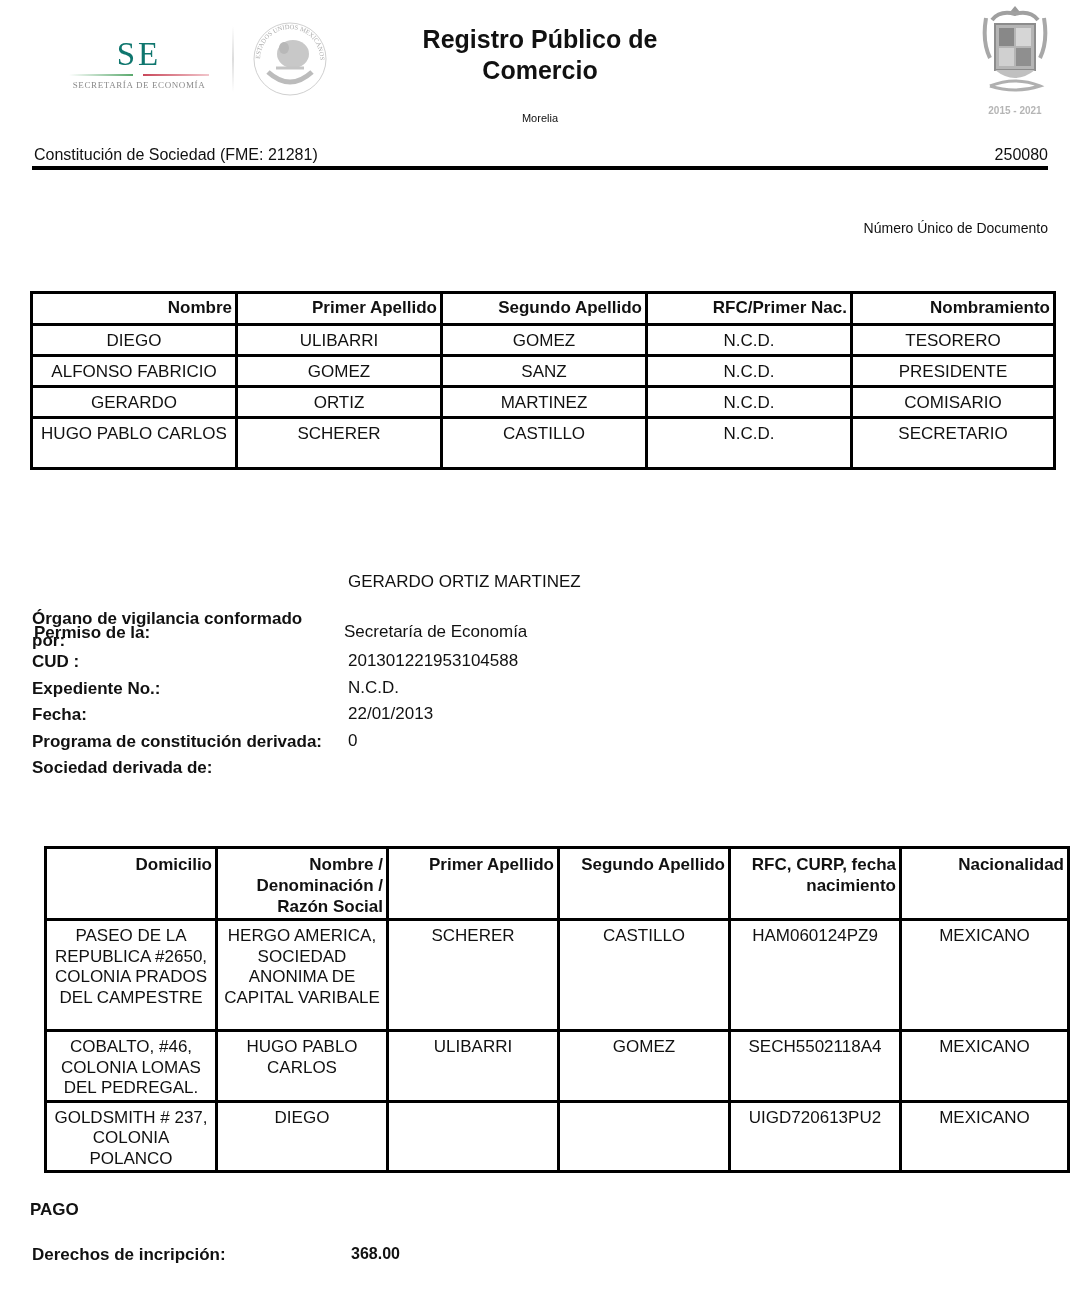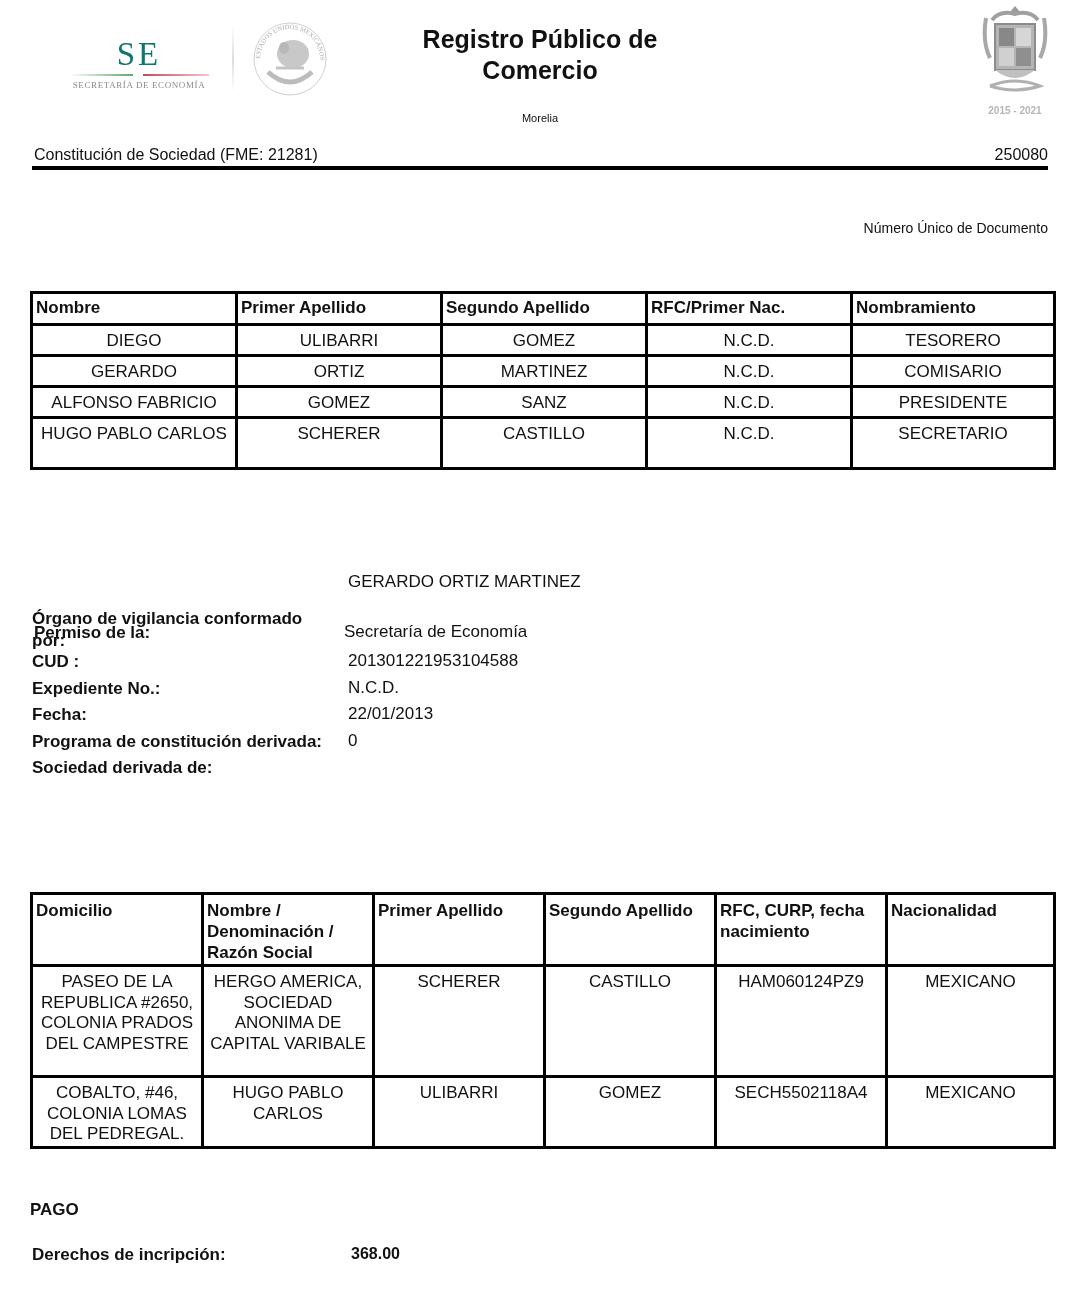--- a/index.html
+++ b/index.html
@@ -23,28 +23,28 @@
   .city { left: 380px; top: 112px; width: 320px; text-align: center; font-size: 11px; }
 
   .doc-type { left: 34px; top: 146px; font-size: 16px; }
   .doc-num { right: 24px; top: 146px; font-size: 16px; }
   .rule { left: 32px; top: 166px; width: 1016px; height: 4px; background: #000; }
   .doc-num-label { right: 24px; top: 176px; font-size: 14px; margin-top: 44px; }
 
   
   table.grid { position: absolute; border-collapse: collapse; border: 3px solid #000; table-layout: fixed; }
   table.grid th, table.grid td { border: 3px solid #000; padding: 1px 3px; font-size: 17px; vertical-align: top; text-align: center; line-height: 20px; overflow: hidden; }
-  table.grid th { font-weight: bold; text-align: left; }
+  table.grid th { font-weight: bold; text-align: right; }
 
   #t1 { left: 30px; top: 291px; width: 1023px; }
   #t1 th { height: 24px; padding-top: 4px; }
   #t1 td { height: 22px; padding-top: 5px; }
   #t1 tr.tall td { height: 42px; }
 
-  #t2 { left: 30px; top: 846px; width: 1023px; margin-top: 46px; }
+  #t2 { left: 44px; top: 846px; width: 1023px; }
   #t2 th { height: 62px; padding-top: 5px; line-height: 21px; }
   #t2 td { padding-top: 5px; line-height: 20.5px; }
   #t2 tr.r1 td { height: 102px; }
   #t2 tr.r2 td { height: 61px; }
   #t2 tr.r3 td { height: 61px; }
 
   
   .kv-label { font-weight: bold; font-size: 17px; line-height: 22px; }
   .kv-value { font-size: 17px; line-height: 22px; }
 
@@ -118,32 +118,32 @@
   </thead>
   <tbody>
     <tr>
       <td>DIEGO</td>
       <td>ULIBARRI</td>
       <td>GOMEZ</td>
       <td>N.C.D.</td>
       <td>TESORERO</td>
     </tr>
     <tr>
+      <td>ALFONSO FABRICIO</td>
+      <td>GOMEZ</td>
+      <td>SANZ</td>
+      <td>N.C.D.</td>
+      <td>PRESIDENTE</td>
+    </tr>
+    <tr>
       <td>GERARDO</td>
       <td>ORTIZ</td>
       <td>MARTINEZ</td>
       <td>N.C.D.</td>
       <td>COMISARIO</td>
-    </tr>
-    <tr>
-      <td>ALFONSO FABRICIO</td>
-      <td>GOMEZ</td>
-      <td>SANZ</td>
-      <td>N.C.D.</td>
-      <td>PRESIDENTE</td>
     </tr>
     <tr class="tall">
       <td>HUGO PABLO CARLOS</td>
       <td>SCHERER</td>
       <td>CASTILLO</td>
       <td>N.C.D.</td>
       <td>SECRETARIO</td>
     </tr>
   </tbody>
 </table>
@@ -198,18 +198,26 @@
       <td>MEXICANO</td>
     </tr>
     <tr class="r2">
       <td>COBALTO, #46, COLONIA LOMAS DEL PEDREGAL.</td>
       <td>HUGO PABLO CARLOS</td>
       <td>ULIBARRI</td>
       <td>GOMEZ</td>
       <td>SECH5502118A4</td>
       <td>MEXICANO</td>
     </tr>
+    <tr class="r3">
+      <td>GOLDSMITH # 237, COLONIA POLANCO</td>
+      <td>DIEGO</td>
+      <td></td>
+      <td></td>
+      <td>UIGD720613PU2</td>
+      <td>MEXICANO</td>
+    </tr>
   </tbody>
 </table>
 
 <div class="abs pago">PAGO</div>
 <div class="abs kv-label" style="left:32px; top:1244px;">Derechos de incripción:</div>
 <div class="abs kv-value" style="left:351px; top:1243px; font-size:16px;font-weight:bold;">368.00</div>
 
 </body></html>

